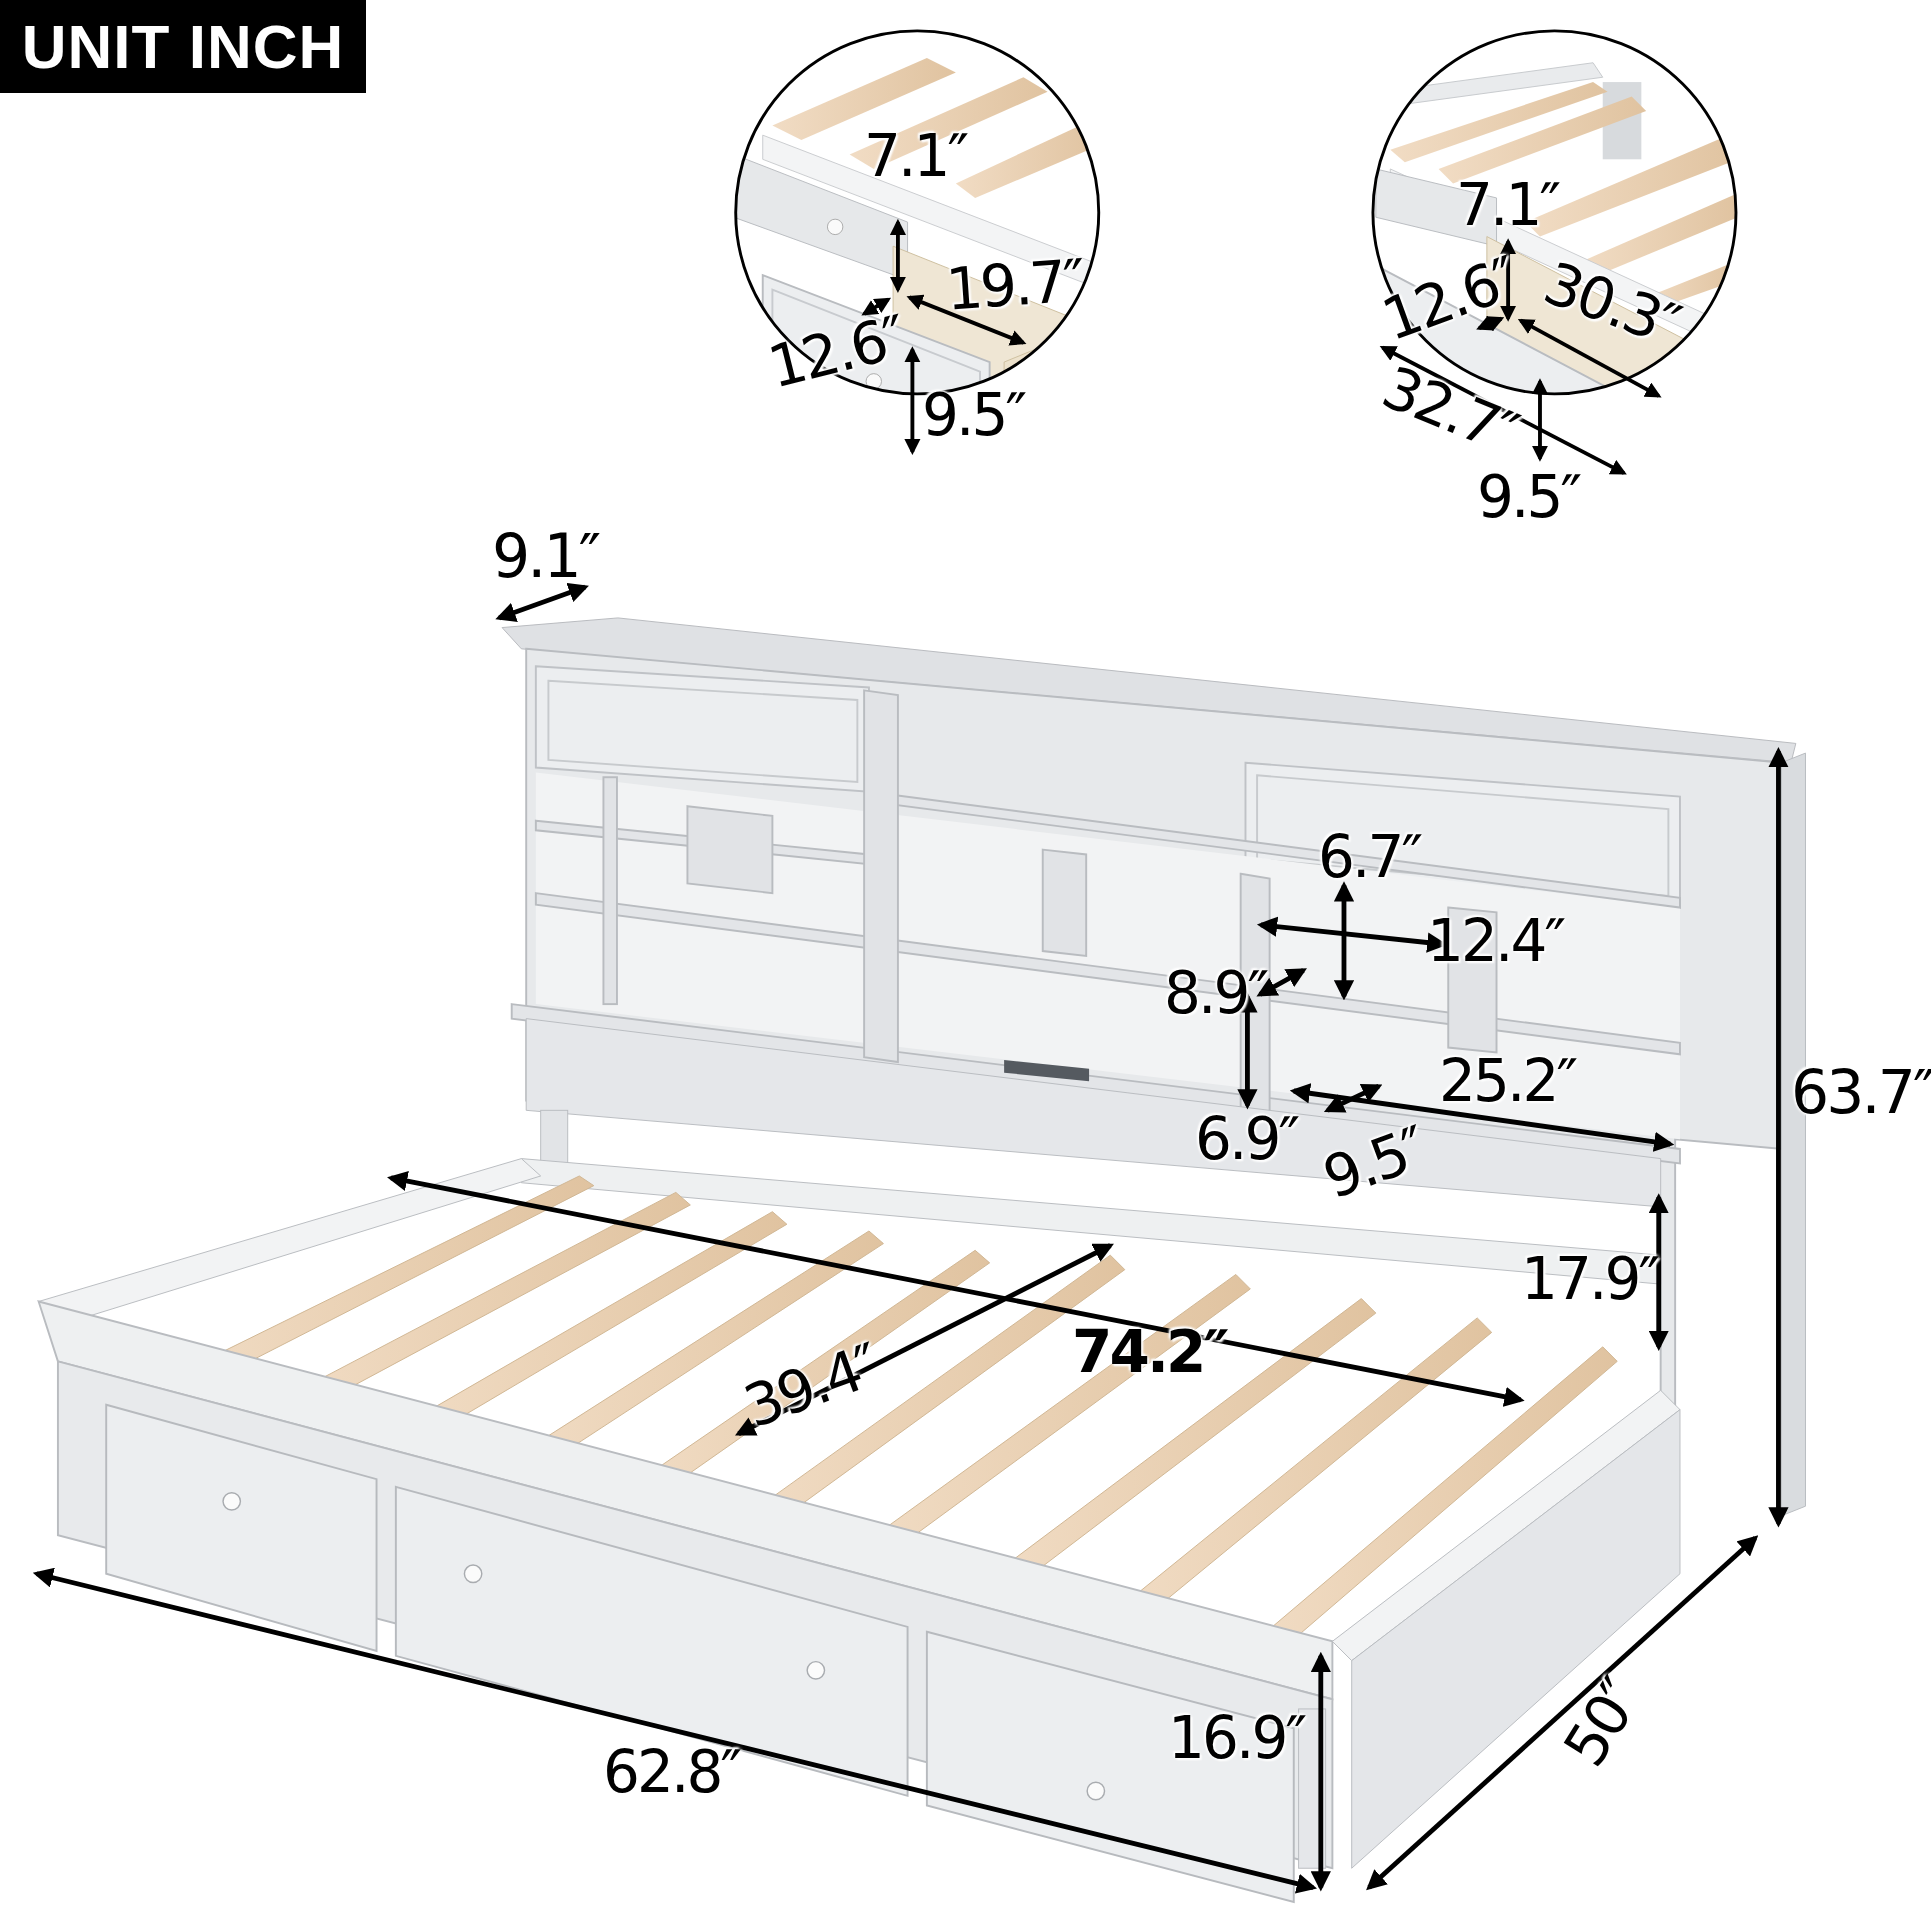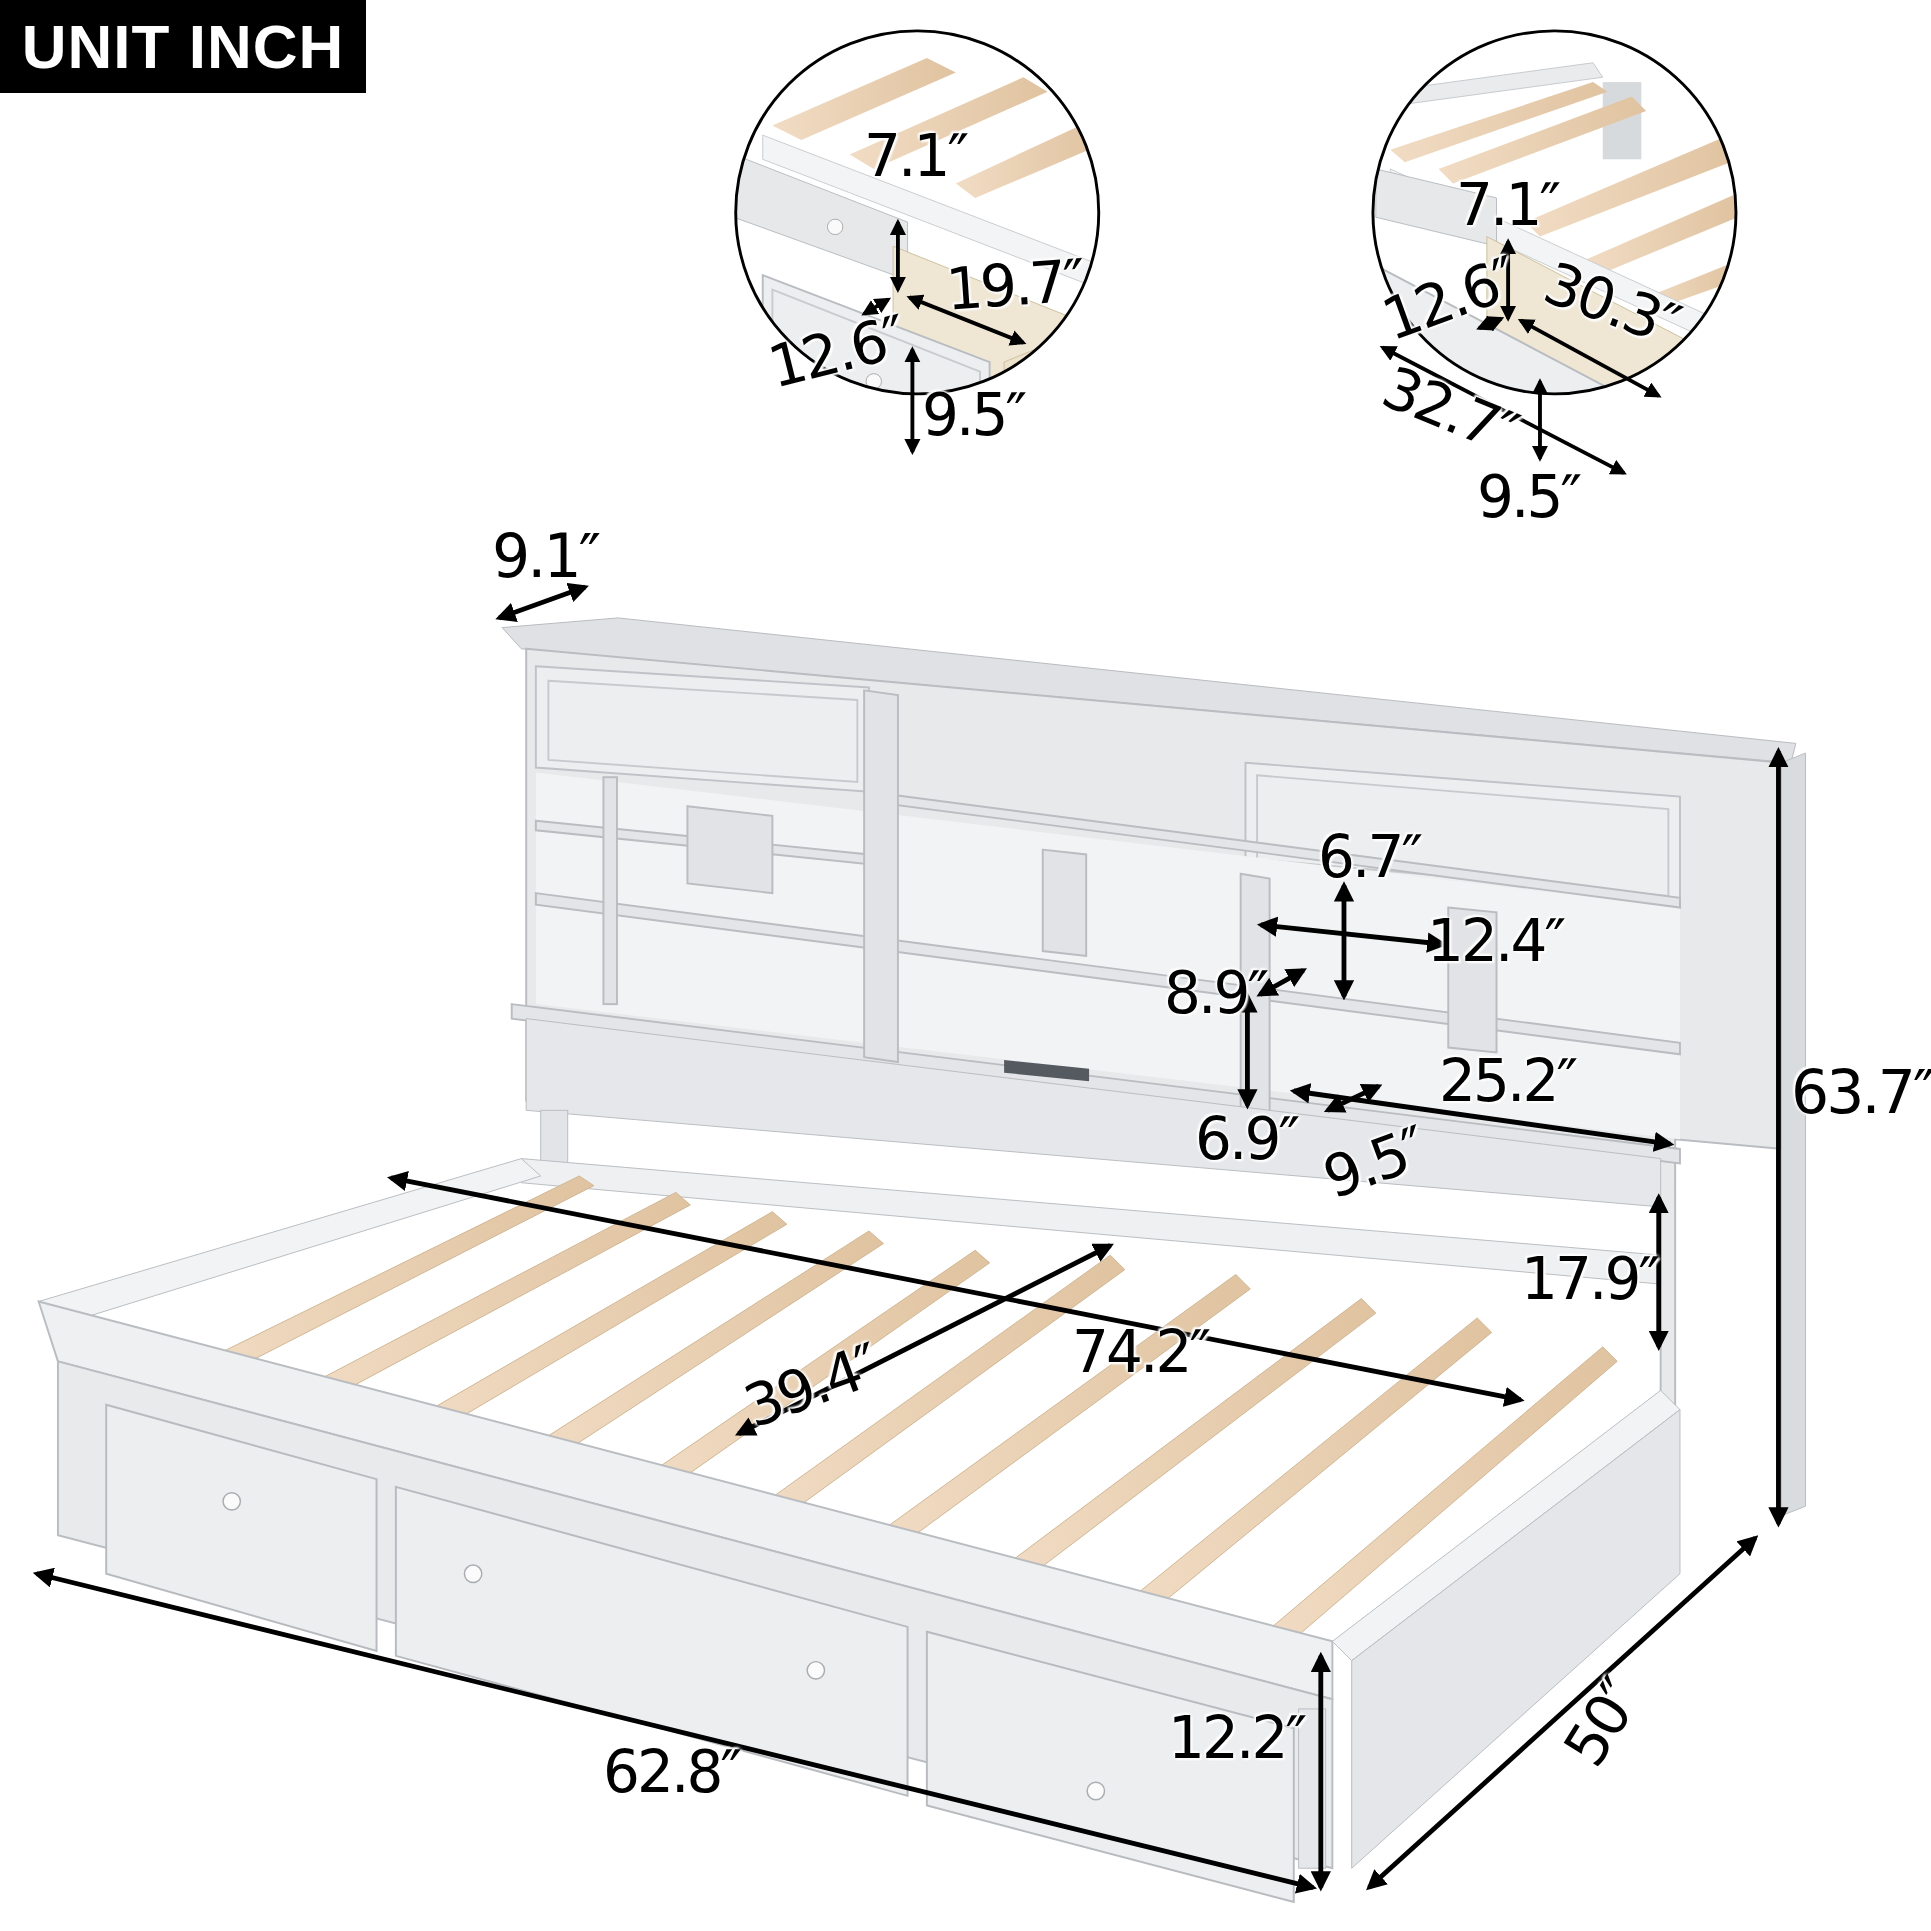--- a/index.html
+++ b/index.html
@@ -205,18 +205,18 @@
 <div class="dim big" style="left:492px;top:526px;">9.1″</div>
 <div class="dim big" style="left:1791px;top:1062px;">63.7″</div>
 <div class="dim" style="left:1318px;top:828px;">6.7″</div>
 <div class="dim" style="left:1427px;top:912px;">12.4″</div>
 <div class="dim" style="left:1164px;top:964px;">8.9″</div>
 <div class="dim" style="left:1195px;top:1110px;">6.9″</div>
 <div class="dim" style="left:1323px;top:1134px;transform:rotate(-20deg);">9.5″</div>
 <div class="dim" style="left:1439px;top:1052px;">25.2″</div>
 <div class="dim" style="left:1521px;top:1250px;">17.9″</div>
 
-<div class="dim" style="left:1072px;top:1323px;">74.2″</div>
+<div class="dim" style="left:1072px;top:1323px;font-weight:bold;">74.2″</div>
 <div class="dim" style="left:743px;top:1357px;transform:rotate(-20deg);">39.4″</div>
 <div class="dim" style="left:603px;top:1743px;">62.8″</div>
-<div class="dim" style="left:1168px;top:1709px;">12.2″</div>
+<div class="dim" style="left:1168px;top:1709px;">16.9″</div>
 <div class="dim" style="left:1559px;top:1694px;transform:rotate(-58deg);">50″</div>
 
 
 </body></html>

